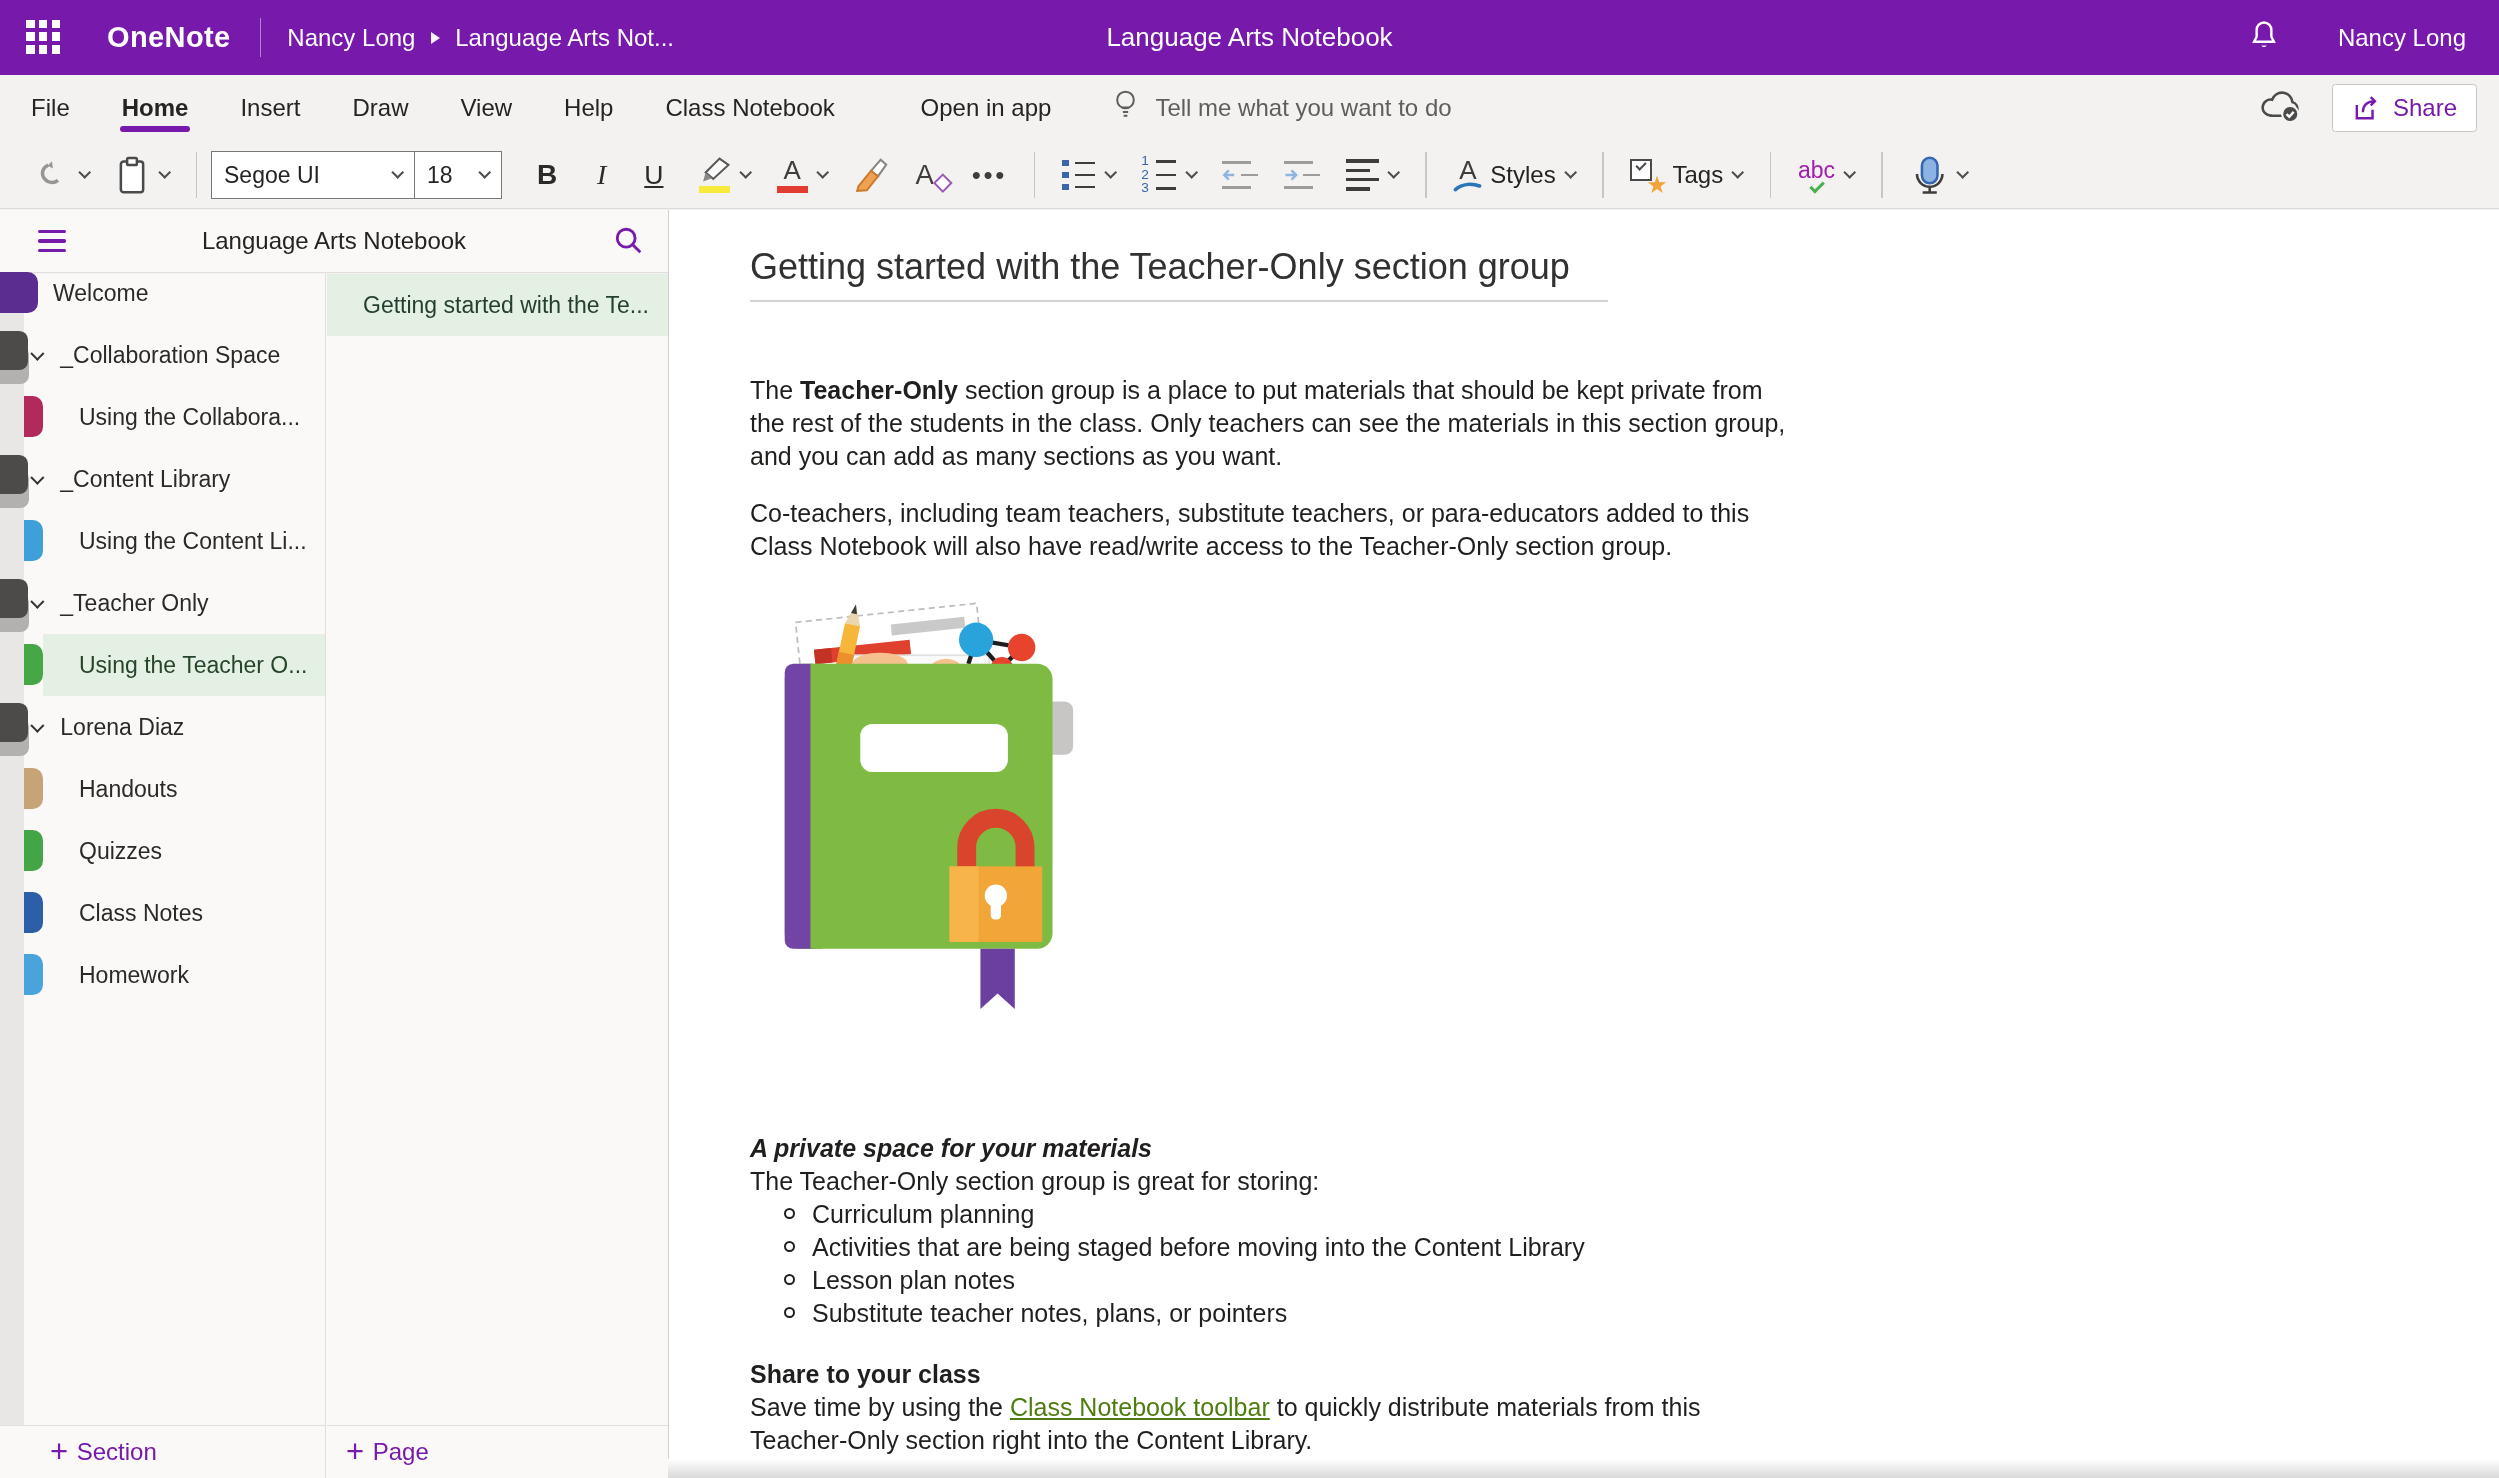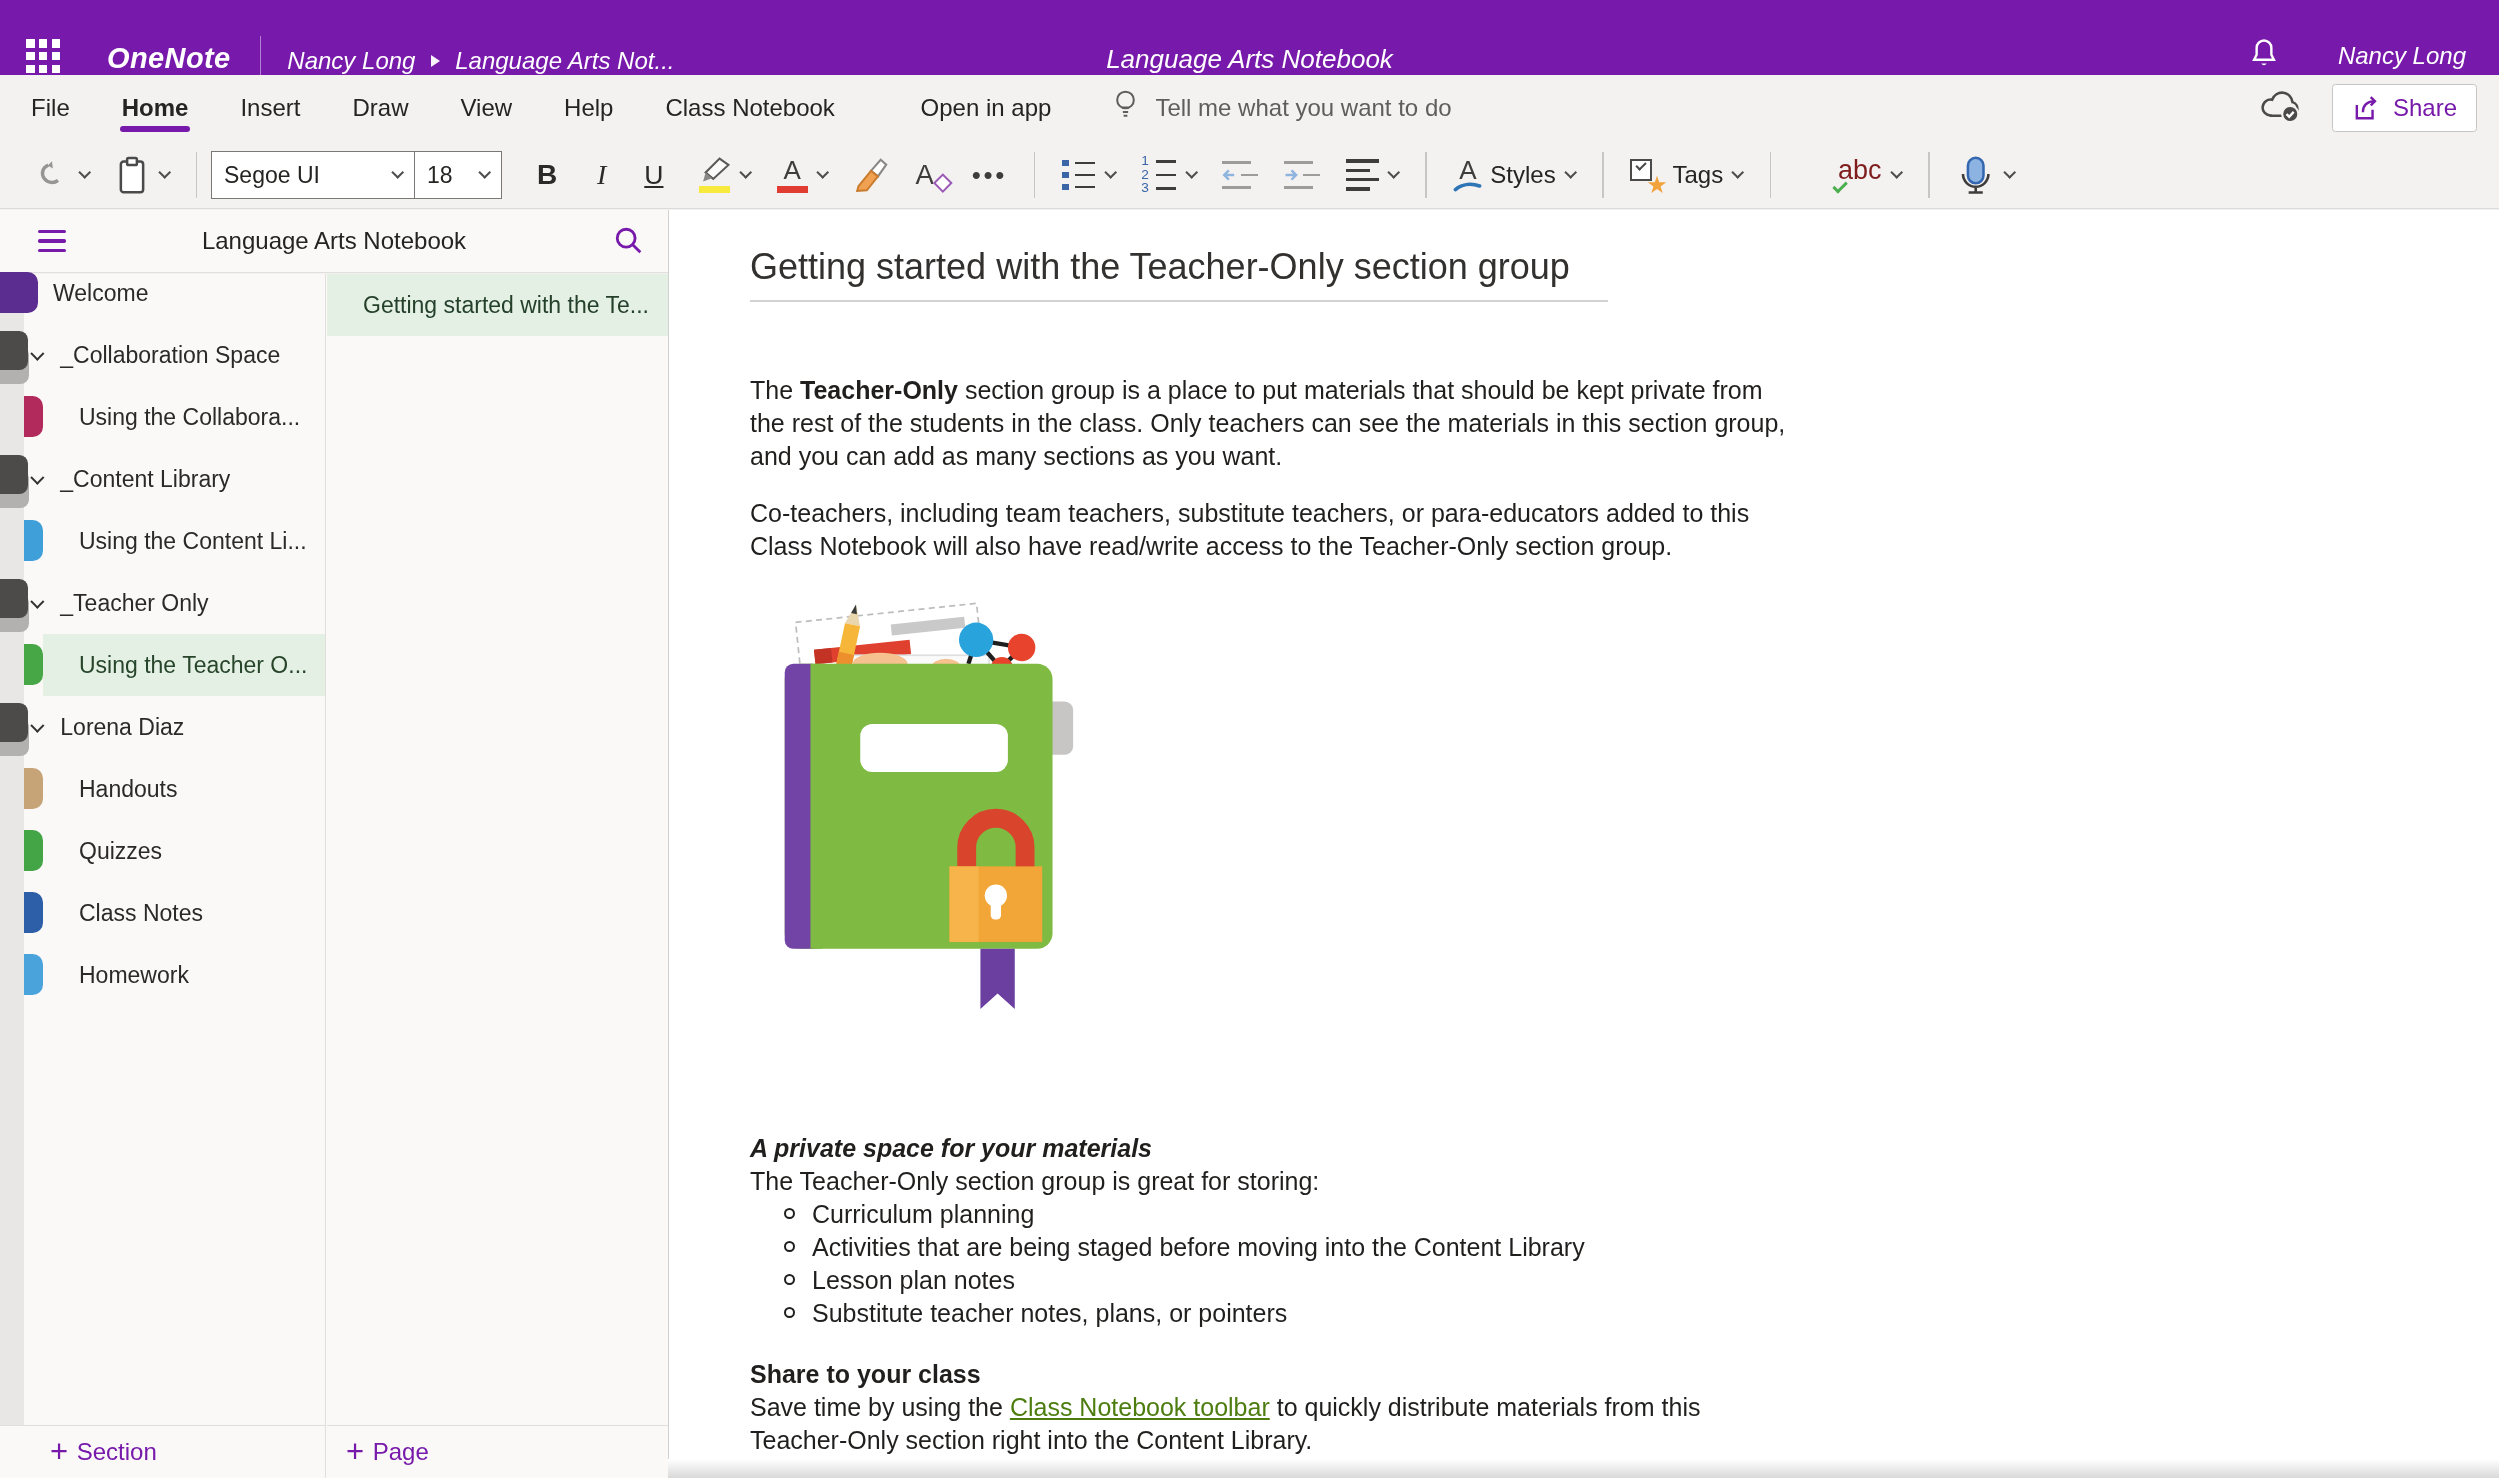--- a/index.html
+++ b/index.html
@@ -1,21 +1,21 @@
 <!DOCTYPE html>
 <html style="font-size:13.7px"><head>
 <meta charset="utf-8">
 <style>
   * { margin:0; padding:0; box-sizing:border-box; }
   html,body { width:2500px; height:1479px; overflow:hidden; background:#F3F2F1;
               font-family:"Liberation Sans", sans-serif; }
 
   
   .topbar { position:absolute; left:0; top:0; width:100%; height:75px; background:#7719AA;
-            display:flex; align-items:flex-end; color:#fff;font-style:italic; }
+            display:flex; align-items:center; color:#fff; }
   .waffle { width:36px; height:36px; margin-left:26px; display:grid;
             grid-template-columns:repeat(3,8.6px); grid-template-rows:repeat(3,8.6px); gap:4.3px; cursor:pointer; }
   .waffle i { background:#fff; display:block; }
   .appname { font-size:29px; font-weight:700; margin-left:45px; letter-spacing:0.4px; }
   .tb-div { width:1.7px; height:39px; background:rgba(255,255,255,.45); margin-left:29px; }
   .crumbs { display:flex; align-items:center; gap:15.4px; margin-left:26px; font-size:24px; }
   .crumb-tri { width:0; height:0; border-left:9.4px solid rgba(255,255,255,.95);
                border-top:6.9px solid transparent; border-bottom:6.9px solid transparent; }
   .tb-title { position:absolute; left:0; right:0; text-align:center; font-size:26px; pointer-events:none; }
   .tb-right { margin-left:auto; display:flex; align-items:center; gap:57px; padding-right:33px; }
@@ -62,21 +62,21 @@
   .indicon .ln { height:2.6px; background:#9E9C9A; }
   .alignicon { display:flex; flex-direction:column; gap:6px; }
   .alignicon .ln { height:3.4px; background:#3E3D3B; }
   .rlabel { font-size:24px; color:#252423; margin-left:8px; }
   .tagicon { position:relative; width:34px; height:33px; }
   .tagicon .box { position:absolute; left:0; top:0; width:22px; height:22px; border:2.6px solid #4A4A4A; background:#fff; }
   .tagicon .bchk { position:absolute; left:5.1px; top:3.4px; width:10.3px; height:6px;
                    border-left:2.6px solid #4A4A4A; border-bottom:2.6px solid #4A4A4A; transform:rotate(-45deg); }
   .tagicon .star { position:absolute; right:-3.4px; bottom:-5.1px; font-size:24px; color:#F2A33C; line-height:1; }
   .abcicon { display:flex; flex-direction:column; align-items:center; }
-  .abcicon .t { font-size:27px; color:#7f1d1d; line-height:20.6px;margin-left:40px; }
+  .abcicon .t { font-size:23px; color:#a21caf; line-height:20.6px; }
   .abcicon .chk { width:13.7px; height:7.7px; border-left:3.4px solid #4CAF50; border-bottom:3.4px solid #4CAF50;
                   transform:rotate(-45deg); margin-top:1.7px; }
 
   
   .work { position:absolute; left:0; top:210px; right:0; bottom:0; }
 
   
   .sb-header { position:absolute; left:0; top:0; width:668px; height:63px; background:#FAF9F8;
                border-bottom:1.7px solid #E1DFDD; display:flex; align-items:center; }
   .hamb { margin-left:38px; display:flex; flex-direction:column; gap:6px; cursor:pointer; }

